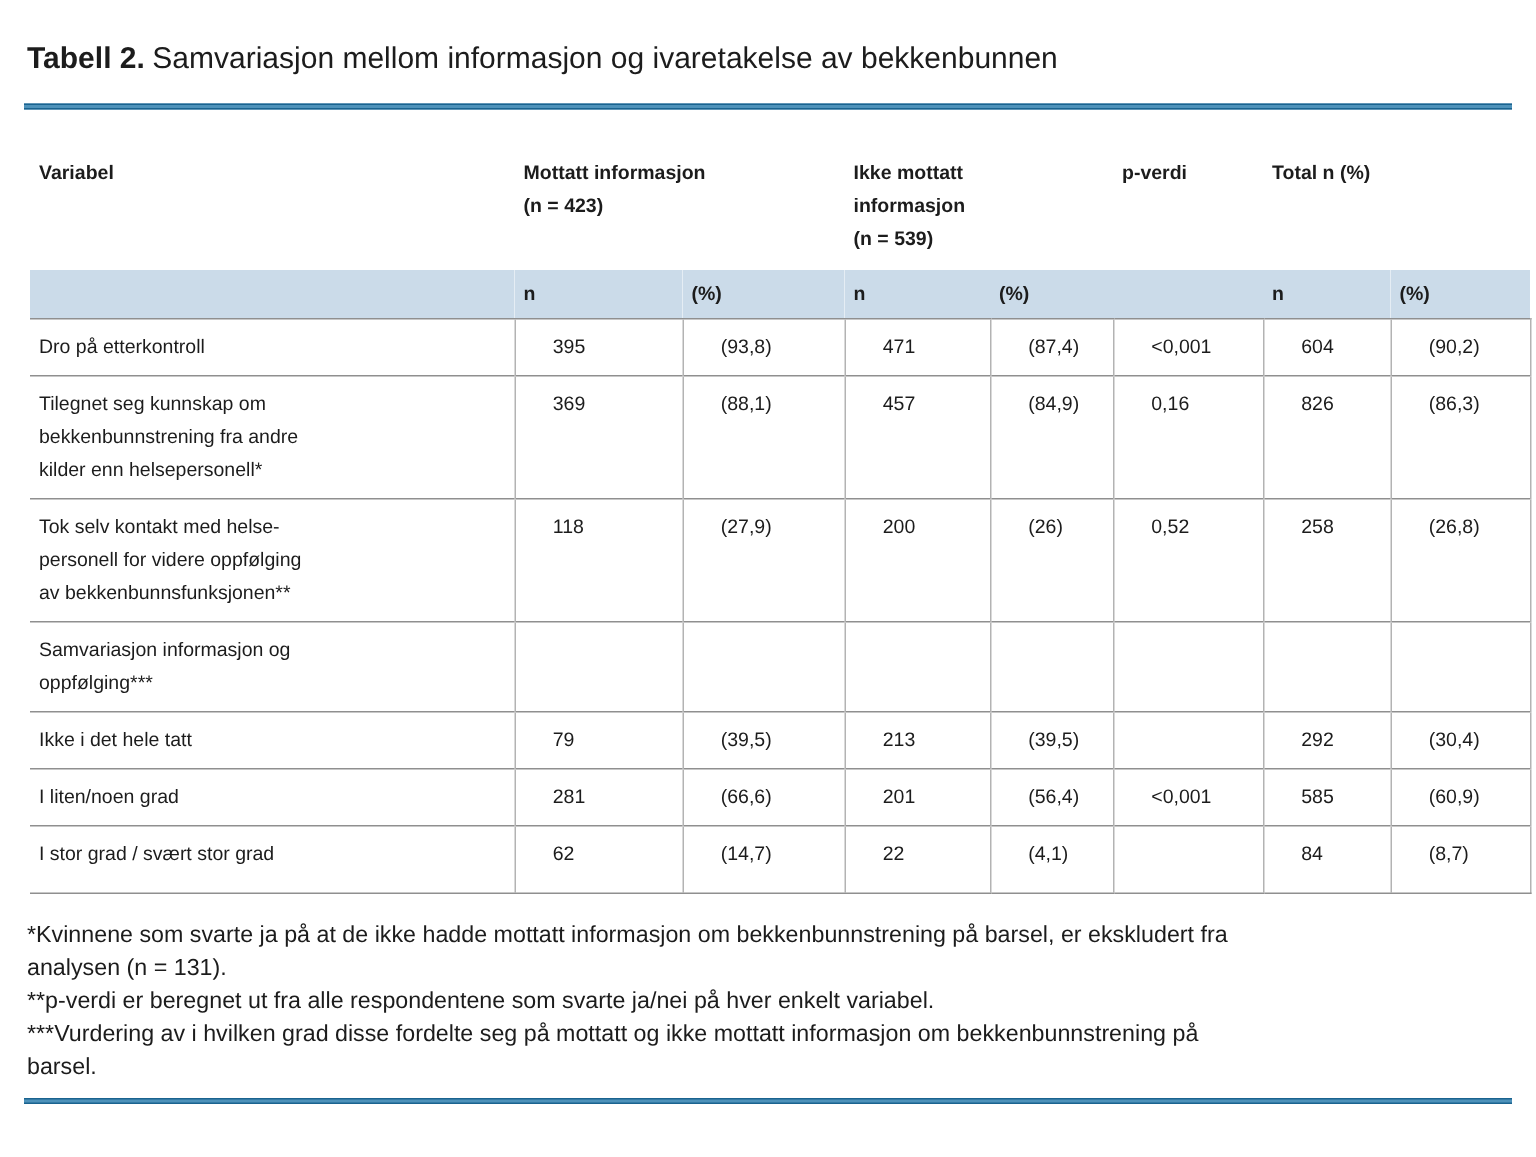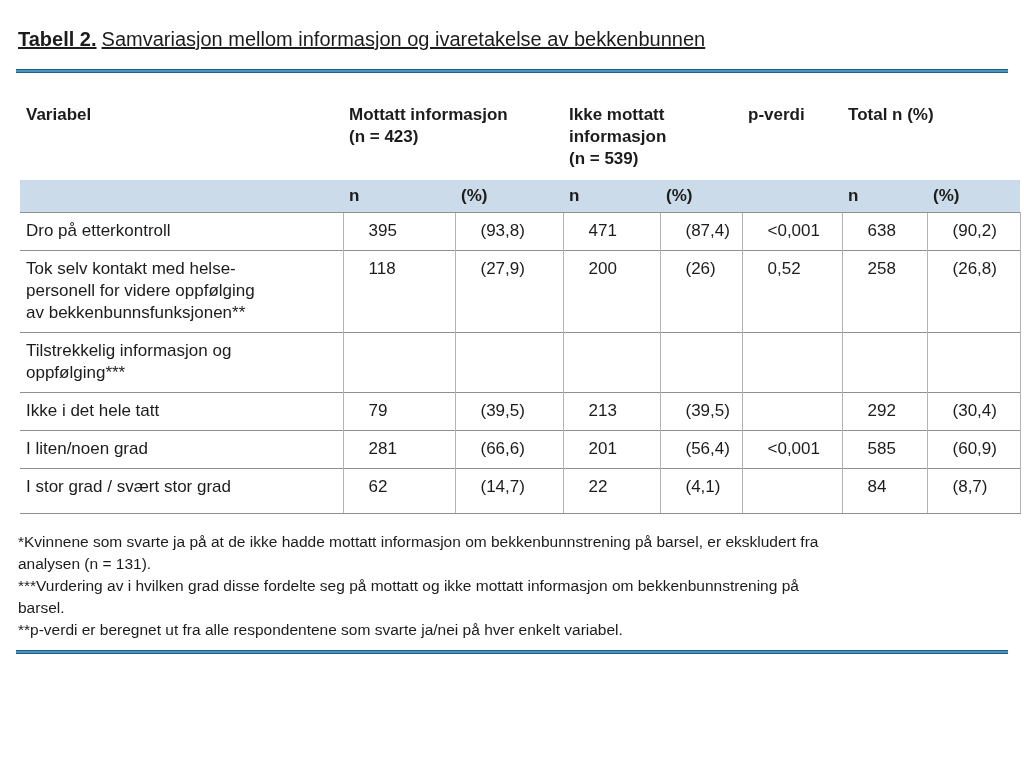--- a/index.html
+++ b/index.html
@@ -11,36 +11,35 @@
     padding: 26px 16px 0 16px;
     font-family: "Liberation Sans", "DejaVu Sans", sans-serif;
     color: #1c1c1c;
     overflow: hidden;
   }
   .caption {
     font-size: 20px;
     font-weight: normal;
     margin: 0 0 0 2px;
     line-height: 26px;
-    text-decoration: underline;
   }
   .caption .cap-label { font-weight: bold; margin-right: 5px; }
   .accent-rule {
     height: 2px;
     background: #4e92ba;
     border-top: 1px solid #1a638f;
     border-bottom: 1px solid #1a638f;
     margin-top: 17px;
   }
   table.results {
     border-collapse: collapse;
     table-layout: fixed;
     width: 1000px;
     margin: 20px 0 0 4px;
-    font-size: 17px;
+    font-size: 13px;
   }
   table.results th, table.results td {
     text-align: left;
     vertical-align: top;
     line-height: 22px;
     white-space: pre-line;
     overflow: hidden;
   }
   tr.group-header th {
     font-weight: bold;
@@ -116,37 +115,49 @@
       </tr>
     </thead>
     <tbody>
       <tr>
         <td>Dro på etterkontroll</td>
         <td>395</td>
         <td>(93,8)</td>
         <td>471</td>
         <td>(87,4)</td>
         <td>&lt;0,001</td>
-        <td>638</td>
+        <td>604</td>
         <td>(90,2)</td>
+      </tr>
+      <tr>
+        <td>Tilegnet seg kunnskap om
+bekkenbunnstrening fra andre
+kilder enn helsepersonell*</td>
+        <td>369</td>
+        <td>(88,1)</td>
+        <td>457</td>
+        <td>(84,9)</td>
+        <td>0,16</td>
+        <td>826</td>
+        <td>(86,3)</td>
       </tr>
       <tr>
         <td>Tok selv kontakt med helse-
 personell for videre oppfølging
 av bekkenbunnsfunksjonen**</td>
         <td>118</td>
         <td>(27,9)</td>
         <td>200</td>
         <td>(26)</td>
         <td>0,52</td>
         <td>258</td>
         <td>(26,8)</td>
       </tr>
       <tr>
-        <td>Tilstrekkelig informasjon og
+        <td>Samvariasjon informasjon og
 oppfølging***</td>
         <td></td>
         <td></td>
         <td></td>
         <td></td>
         <td></td>
         <td></td>
         <td></td>
       </tr>
       <tr>
@@ -178,20 +189,20 @@
         <td></td>
         <td>84</td>
         <td>(8,7)</td>
       </tr>
     </tbody>
   </table>
 
   <div class="footnotes">
     <p>*Kvinnene som svarte ja på at de ikke hadde mottatt informasjon om bekkenbunnstrening på barsel, er ekskludert fra
 analysen (n = 131).</p>
+    <p>**p-verdi er beregnet ut fra alle respondentene som svarte ja/nei på hver enkelt variabel.</p>
     <p>***Vurdering av i hvilken grad disse fordelte seg på mottatt og ikke mottatt informasjon om bekkenbunnstrening på
 barsel.</p>
-    <p>**p-verdi er beregnet ut fra alle respondentene som svarte ja/nei på hver enkelt variabel.</p>
   </div>
 
   <div class="accent-rule bottom"></div>
 
 </div>
 
 </body></html>

